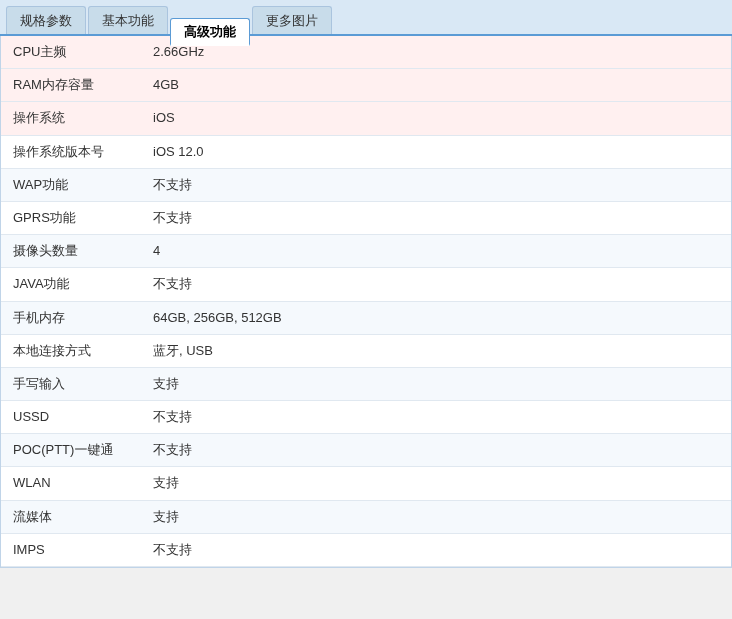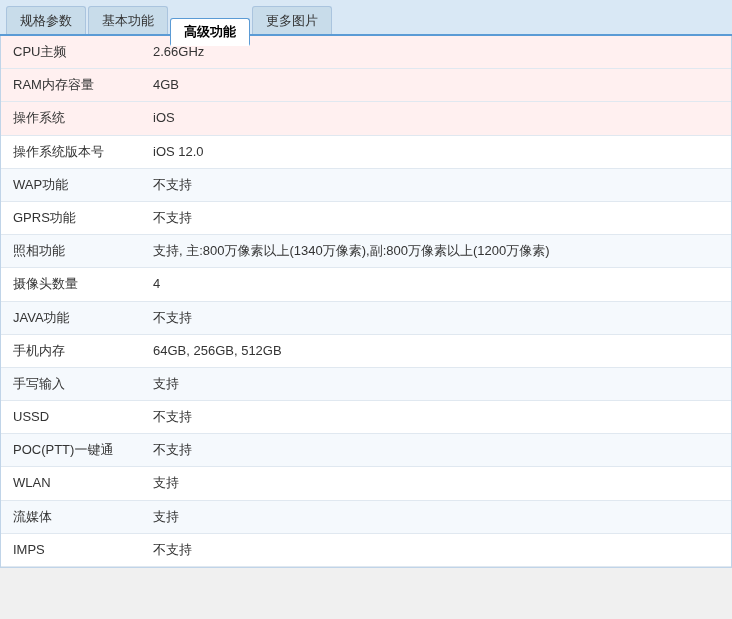--- a/index.html
+++ b/index.html
@@ -139,34 +139,34 @@
         </tr>
         <tr>
           <td>WAP功能</td>
           <td>不支持</td>
         </tr>
         <tr>
           <td>GPRS功能</td>
           <td>不支持</td>
         </tr>
         <tr>
-          <td>照相功能</td>
-          <td>支持, 主:800万像素以上(1340万像素),副:800万像素以上(1200万像素)</td>
-        </tr>
-        <tr>
           <td>摄像头数量</td>
           <td>4</td>
         </tr>
         <tr>
           <td>JAVA功能</td>
           <td>不支持</td>
         </tr>
         <tr>
           <td>手机内存</td>
           <td>64GB, 256GB, 512GB</td>
+        </tr>
+        <tr>
+          <td>本地连接方式</td>
+          <td>蓝牙, USB</td>
         </tr>
         <tr>
           <td>手写输入</td>
           <td>支持</td>
         </tr>
         <tr>
           <td>USSD</td>
           <td>不支持</td>
         </tr>
         <tr>

